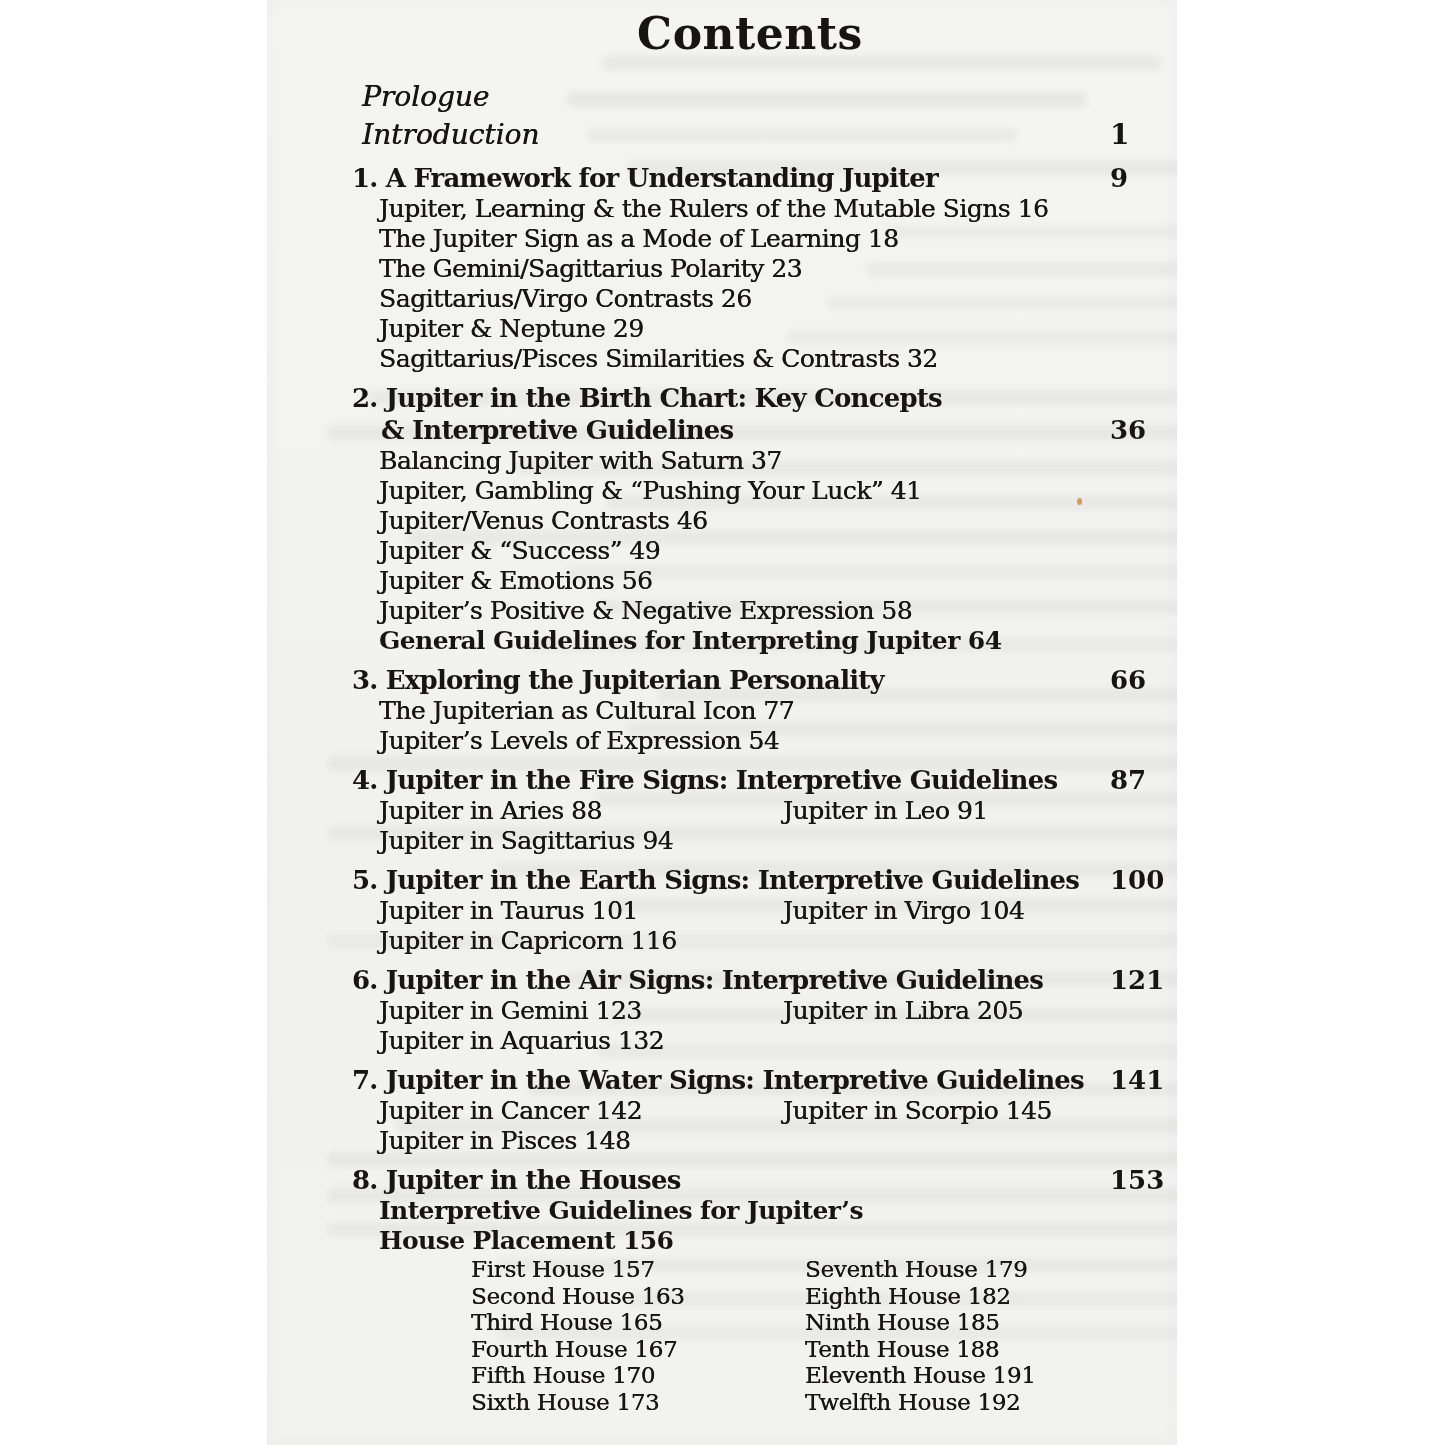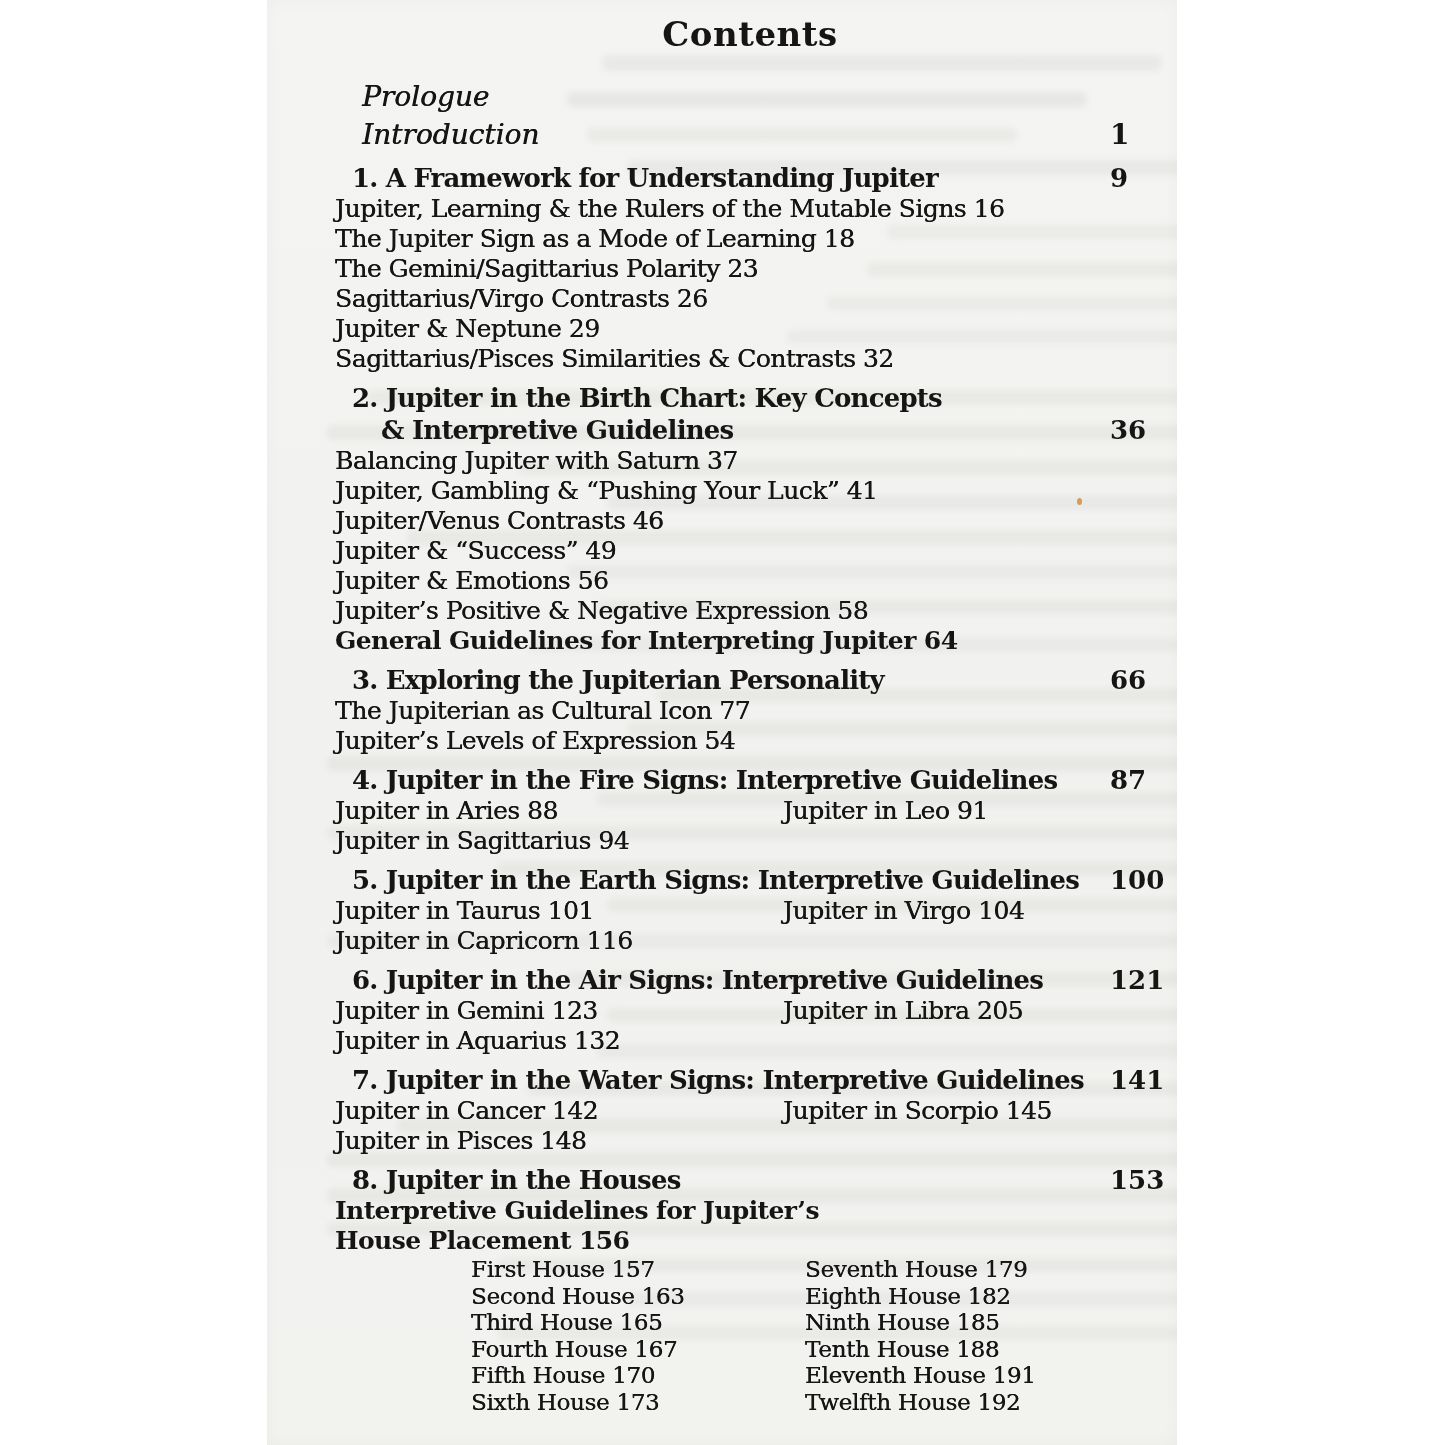--- a/index.html
+++ b/index.html
@@ -30,21 +30,21 @@
   }
   .content {
     position: relative;
     z-index: 2;
     padding-top: 6px;
   }
   h1.page-title {
     margin: 0 6px 16px 0;
     padding-left: 62px;
     text-align: center;
-    font-size: 34px;
+    font-size: 44px;
     line-height: 56px;
     font-weight: 700;
     letter-spacing: 0.5px;
   }
   .row { position: relative; }
   .front-row {
     padding-left: 95px;
     font-style: italic;
     font-size: 28px;
     line-height: 38px;
@@ -54,21 +54,21 @@
   .chapter { margin-top: 8px; }
   .chap-line {
     padding-left: 85px;
     font-size: 26px;
     line-height: 32px;
     font-weight: 700;
     letter-spacing: -0.8px;
   }
   .chap-line.cont { padding-left: 114px; }
   .sub-row {
-    padding-left: 68px;
+    padding-left: 112px;
     font-size: 25px;
     line-height: 30px;
     letter-spacing: -0.5px;
     text-shadow: 0.35px 0 0 currentColor;
   }
   .sub-row.bold {
     font-weight: 700;
     text-shadow: none;
     letter-spacing: -0.6px;
   }

